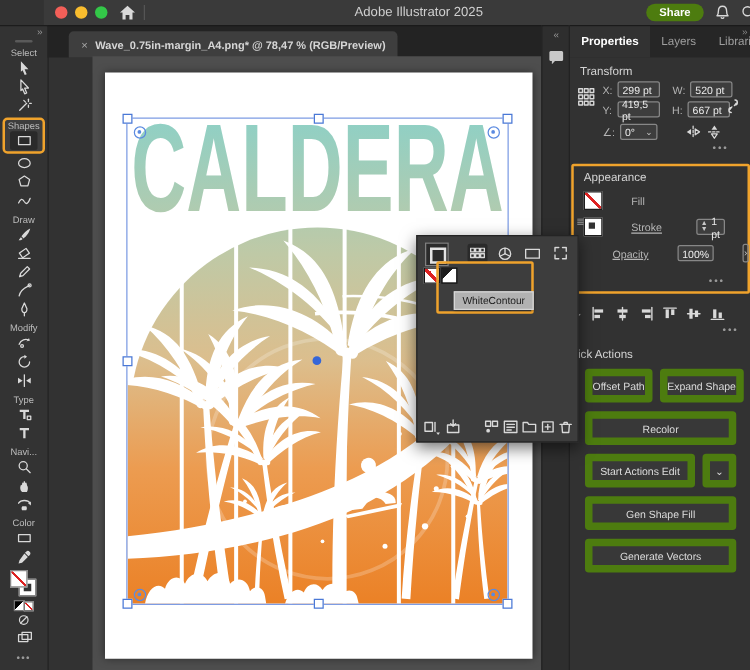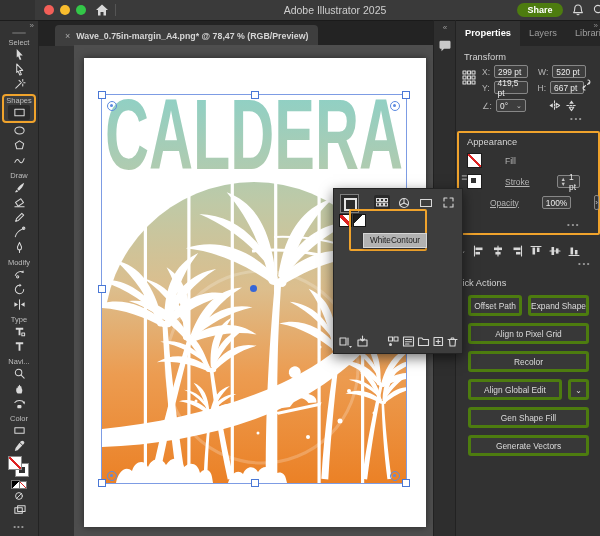--- a/index.html
+++ b/index.html
@@ -73,21 +73,21 @@
   .swatch.frame::after{content:"";position:absolute;left:3px;top:3px;width:5px;height:5px;background:#323232;}
   .ulbl{text-decoration:underline;}
   .spin{display:flex;flex-direction:column;font-size:5.5px;color:#c9c9c9;line-height:4.5px;margin-right:1px;}
   .chevbtn{font-size:7px;color:#c9c9c9;}
   .opbtn{width:11px;height:13px;border:1px solid #878787;border-radius:2px;color:#c9c9c9;font-size:8px;display:flex;align-items:center;justify-content:center;}
   .listicon{position:absolute;left:2px;top:40px;color:#9a9a9a;font-size:8px;}
   .alignrow{display:flex;align-items:center;gap:7px;padding:10px 6px 0 4px;}
   .qa{padding:4px 12px 0 12px;}
   .qahead{margin-left:-18px;margin-top:6px;}
   .btnrow{display:flex;gap:6px;margin-top:7px;}
-  .qbtn{height:15px;border:3px solid #4d7c0f;border-radius:3px;background:#383838;color:#dcdcdc;font-size:8.4px;display:flex;align-items:center;justify-content:center;flex:1;white-space:nowrap;}
+  .qbtn{height:15px;border:6px solid #4d7c0f;border-radius:3px;background:#383838;color:#dcdcdc;font-size:8.4px;display:flex;align-items:center;justify-content:center;flex:1;white-space:nowrap;}
   .qbtn.small{flex:0 0 15px;}
   
   .swpanel{position:absolute;left:333px;top:188px;width:128px;height:164px;background:#3d3d3d;border:1px solid #242424;box-shadow:0 4px 12px rgba(0,0,0,.55);z-index:50;}
   .swproxy{position:absolute;left:6px;top:5px;width:17px;height:17px;background:#2b2b2b;border:1px solid #808080;}
   .swproxy::after{content:"";position:absolute;left:3px;top:3px;width:9px;height:9px;border:2px solid #e3e3e3;}
   .swhico{position:absolute;top:6px;width:16px;height:15px;display:flex;align-items:center;justify-content:center;border-radius:2px;}
   .swhico.active{background:#2a2a2a;}
   .minisw{position:absolute;top:25px;width:11px;height:11px;border:1px solid #161616;background:#fff;}
   .minisw.none{background-image:linear-gradient(to top right,transparent 40%,#d22 40%,#d22 60%,transparent 60%);}
   .minisw.wc{background:linear-gradient(135deg,#1d1d1d 38%,#ffffff 38%);}
@@ -562,27 +562,24 @@
     </div>
     <div class="tdots dots">•••</div>
 
     <div class="qa">
       <div class="sechead qahead">Quick Actions</div>
       <div class="btnrow">
         <div class="qbtn">Offset Path</div>
         <div class="qbtn">Expand Shape</div>
       </div>
       <div class="btnrow">
-          <div class="qbtn">Align to Pixel Grid</div>
-        </div>
-      <div class="btnrow">
           <div class="qbtn">Recolor</div>
         </div>
       <div class="btnrow">
-        <div class="qbtn">Align Global Edit</div>
+        <div class="qbtn">Start Actions Edit</div>
         <div class="qbtn small">⌄</div>
       </div>
       <div class="btnrow">
           <div class="qbtn">Gen Shape Fill</div>
         </div>
       <div class="btnrow">
           <div class="qbtn">Generate Vectors</div>
         </div>
     </div>
   </div>

